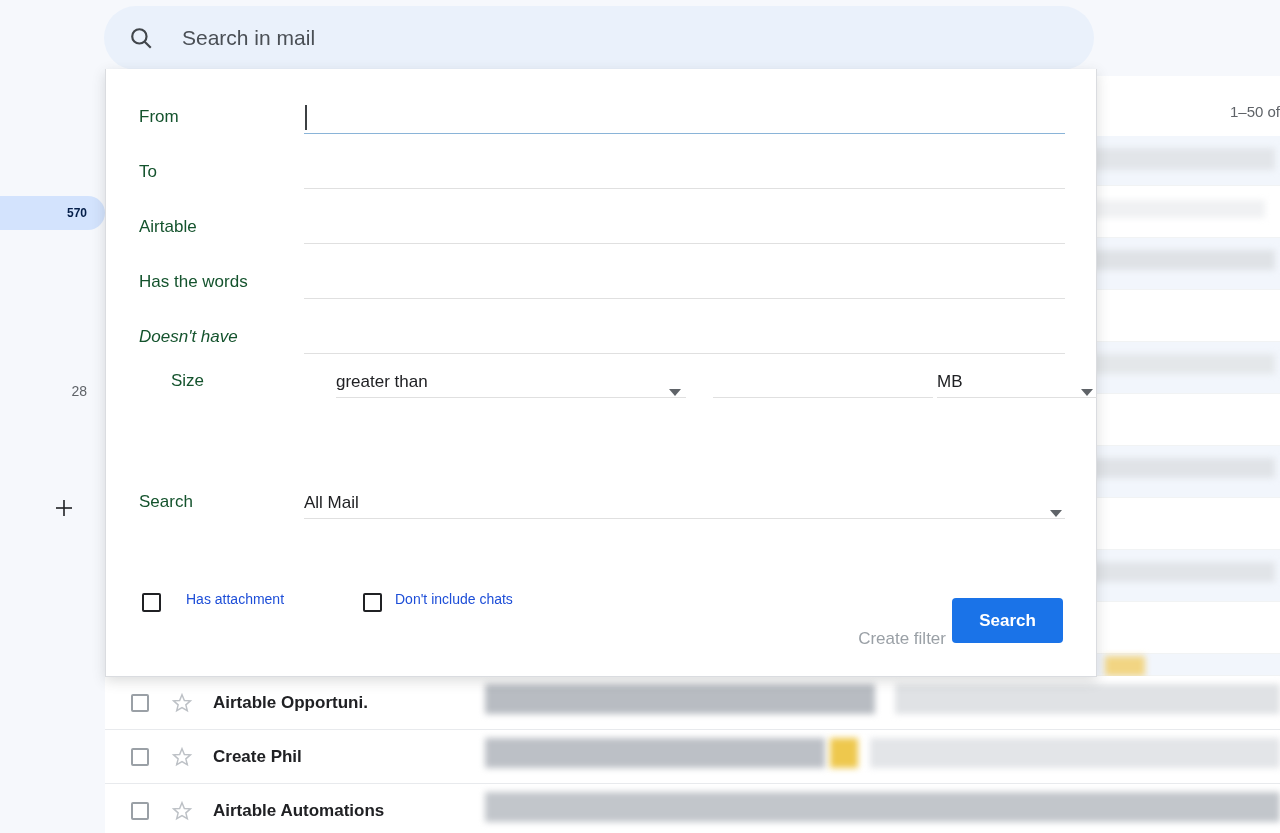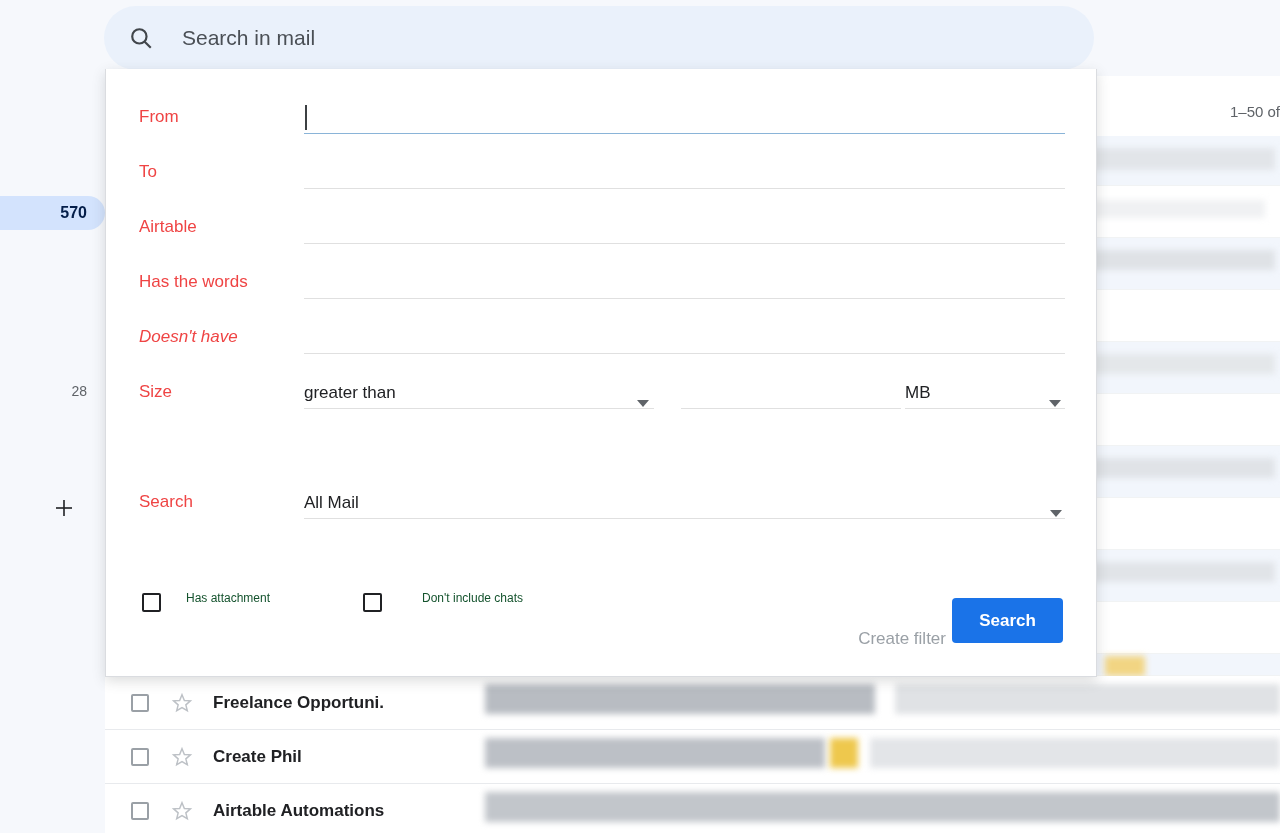--- a/index.html
+++ b/index.html
@@ -32,21 +32,21 @@
     justify-content: flex-end;
     padding-right: 18px;
     font-size: 14px;
   }
   .side-row.active {
     background: #d3e3fd;
     border-top-right-radius: 17px;
     border-bottom-right-radius: 17px;
     color: #041e49;
     font-weight: bold;
-    font-size: 16px;
+    font-size: 12px;
   }
   .side-row.muted { color: #5f6368; }
   .side-plus {
     position: absolute;
     left: 50px; top: 494px;
     width: 28px; height: 28px;
     display: flex; align-items: center; justify-content: center;
     color: #202124;
   }
   .side-plus svg { display: block; }
@@ -150,21 +150,21 @@
     left: 0;
     width: 992px;
     height: 55px;
   }
   .flabel {
     position: absolute;
     left: 33px;
     top: 50%;
     transform: translateY(-50%);
     font-size: 17px;
-    color: #ef4444;
+    color: #14532d;
     white-space: nowrap;
   }
   .fline {
     position: absolute;
     bottom: 10px;
     height: 1px;
     background: #e0e0e0;
   }
   .fline.focused { background: #8ab4d8; height: 1.5px; }
 
@@ -202,22 +202,22 @@
   .cbox {
     position: absolute;
     width: 19px; height: 19px;
     border: 2px solid #202124;
     border-radius: 2px;
     top: 16px;
   }
   .clabel {
     position: absolute;
     top: 14px;
-    font-size: 12px;
-    color: #14532d;
+    font-size: 14px;
+    color: #1d4ed8;
     white-space: nowrap;
   }
 
   
   #create-filter {
     position: absolute;
     right: 150px; top: 560px;
     font-size: 17px;
     color: #9aa0a6;
     white-space: nowrap;
@@ -299,21 +299,21 @@
     <div class="blur-bar" style="left:1000px; top:2px; width:40px; height:20px; background:#f2d583;"></div>
   </div>
 
   <div class="mail-row" style="top:600px;">
     <div class="mail-check"></div>
     <div class="mail-star">
       <svg viewBox="0 0 24 24" fill="none" stroke="currentColor" stroke-width="1.6">
         <polygon points="12,3 14.6,9.2 21.2,9.7 16.2,14 17.8,20.4 12,17 6.2,20.4 7.8,14 2.8,9.7 9.4,9.2"></polygon>
       </svg>
     </div>
-    <div class="mail-sender">Freelance Opportuni.</div>
+    <div class="mail-sender">Airtable Opportuni.</div>
     <div class="mail-body-blur" style="top:8px; width:390px; background:#b8bcc2;"></div>
     <div class="mail-body-blur" style="left:790px; top:8px; width:385px; background:#e0e2e5;"></div>
   </div>
   <div class="mail-row" style="top:654px;">
     <div class="mail-check"></div>
     <div class="mail-star">
       <svg viewBox="0 0 24 24" fill="none" stroke="currentColor" stroke-width="1.6">
         <polygon points="12,3 14.6,9.2 21.2,9.7 16.2,14 17.8,20.4 12,17 6.2,20.4 7.8,14 2.8,9.7 9.4,9.2"></polygon>
       </svg>
     </div>
@@ -365,21 +365,21 @@
   <div class="frow" style="top:185px;">
     <span class="flabel">Has the words</span>
     <div class="fline" style="left:198px; right:33px;"></div>
   </div>
 
   <div class="frow" style="top:240px;font-style:italic;">
     <span class="flabel">Doesn't have</span>
     <div class="fline" style="left:198px; right:33px;"></div>
   </div>
 
-  <div class="frow" style="top:295px;">
+  <div class="frow" style="top:284px;margin-left:32px;">
     <span class="flabel">Size</span>
     <span class="fvalue" style="left:198px;">greater than</span>
     <div class="caret" style="left:531px;"></div>
     <div class="fline" style="left:198px; width:350px;"></div>
     <div class="fline" style="left:575px; width:220px;"></div>
     <span class="fvalue" style="left:799px;">MB</span>
     <div class="caret" style="left:943px;"></div>
     <div class="fline" style="left:799px; right:33px;"></div>
   </div>
 
@@ -388,18 +388,18 @@
     <span class="flabel">Search</span>
     <span class="fvalue" style="left:198px;">All Mail</span>
     <div class="caret" style="right:36px;"></div>
     <div class="fline" style="left:198px; right:33px;"></div>
   </div>
 
   <div id="checkrow">
     <div class="cbox" style="left:36px;"></div>
     <span class="clabel" style="left:80px;">Has attachment</span>
     <div class="cbox" style="left:257px;"></div>
-    <span class="clabel" style="left:316px;">Don't include chats</span>
+    <span class="clabel" style="left:289px;">Don't include chats</span>
   </div>
 
   <span id="create-filter">Create filter</span>
   <button id="search-btn">Search</button>
 </div>
 
 </body></html>

